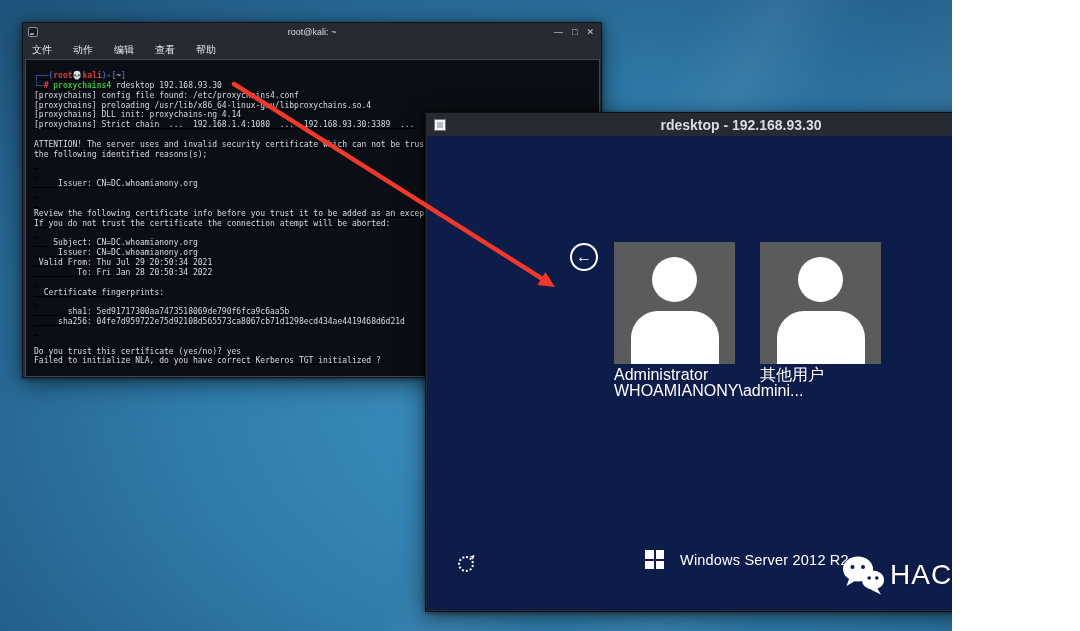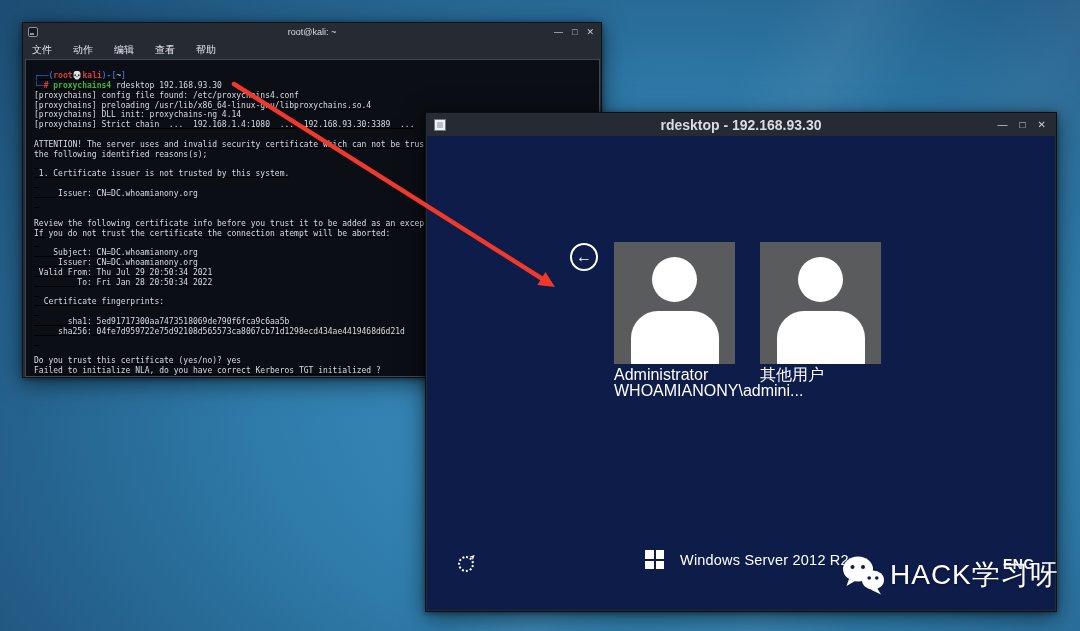--- a/index.html
+++ b/index.html
@@ -1,18 +1,18 @@
 <!DOCTYPE html>
 <html><head>
 <meta charset="utf-8">
 <style>
   * { margin:0; padding:0; box-sizing:border-box; }
   html,body { width:1080px; height:631px; overflow:hidden; font-family:"Liberation Sans", sans-serif; }
 
-  #screen { position:relative; width:1080px; height:631px; overflow:hidden;
+  #screen { position:relative; width:952px; height:631px; overflow:hidden;
     background:
       linear-gradient(118deg, rgba(255,255,255,0) 55%, rgba(255,255,255,.055) 61%, rgba(255,255,255,0) 67%),
       linear-gradient(118deg, rgba(255,255,255,0) 70%, rgba(255,255,255,.045) 77%, rgba(255,255,255,0) 84%),
       radial-gradient(ellipse 1250px 860px at 62% 62%, #3e93c4 0%, #2f7cab 32%, #20567f 62%, #132c47 100%);
   }
 
   
   .window { position:absolute; box-shadow:0 5px 22px rgba(0,0,0,.55), 0 1px 5px rgba(0,0,0,.45); }
   .titlebar { position:relative; display:flex; align-items:center; background:#262b33; }
   .titlebar .title { position:absolute; left:0; right:0; text-align:center; color:#d9dde2; pointer-events:none; }
@@ -96,21 +96,20 @@
         <div class="tline"><span class="c-b">┌──(</span><span class="c-r">root</span><span class="c-w">💀</span><span class="c-r">kali</span><span class="c-b">)-[</span><span class="c-w">~</span><span class="c-b">]</span></div>
         <div class="tline"><span class="c-b">└─</span><span class="c-r"># </span><span class="c-g">proxychains4</span><span class="c-w"> rdesktop 192.168.93.30</span></div>
         <div class="tline"><span class="c-w">[proxychains] config file found: /etc/proxychains4.conf</span></div>
         <div class="tline"><span class="c-w">[proxychains] preloading /usr/lib/x86_64-linux-gnu/libproxychains.so.4</span></div>
         <div class="tline"><span class="c-w">[proxychains] DLL init: proxychains-ng 4.14</span></div>
         <div class="tline"><span class="c-w">[proxychains] Strict chain  ...  192.168.1.4:1080  ...  192.168.93.30:3389  ...</span></div>
         <div class="tline">&nbsp;</div>
         <div class="tline"><span class="c-w">ATTENTION! The server uses and invalid security certificate which can not be trus</span></div>
         <div class="tline"><span class="c-w">the following identified reasons(s);</span></div>
         <div class="tline">&nbsp;</div>
-        <div class="tline"><span class="c-w"> 1. Certificate issuer is not trusted by this system.</span></div>
         <div class="tline">&nbsp;</div>
         <div class="tline"><span class="c-w">     Issuer: CN=DC.whoamianony.org</span></div>
         <div class="tline">&nbsp;</div>
         <div class="tline">&nbsp;</div>
         <div class="tline"><span class="c-w">Review the following certificate info before you trust it to be added as an excep</span></div>
         <div class="tline"><span class="c-w">If you do not trust the certificate the connection atempt will be aborted:</span></div>
         <div class="tline">&nbsp;</div>
         <div class="tline"><span class="c-w">    Subject: CN=DC.whoamianony.org</span></div>
         <div class="tline"><span class="c-w">     Issuer: CN=DC.whoamianony.org</span></div>
         <div class="tline"><span class="c-w"> Valid From: Thu Jul 29 20:50:34 2021</span></div>

